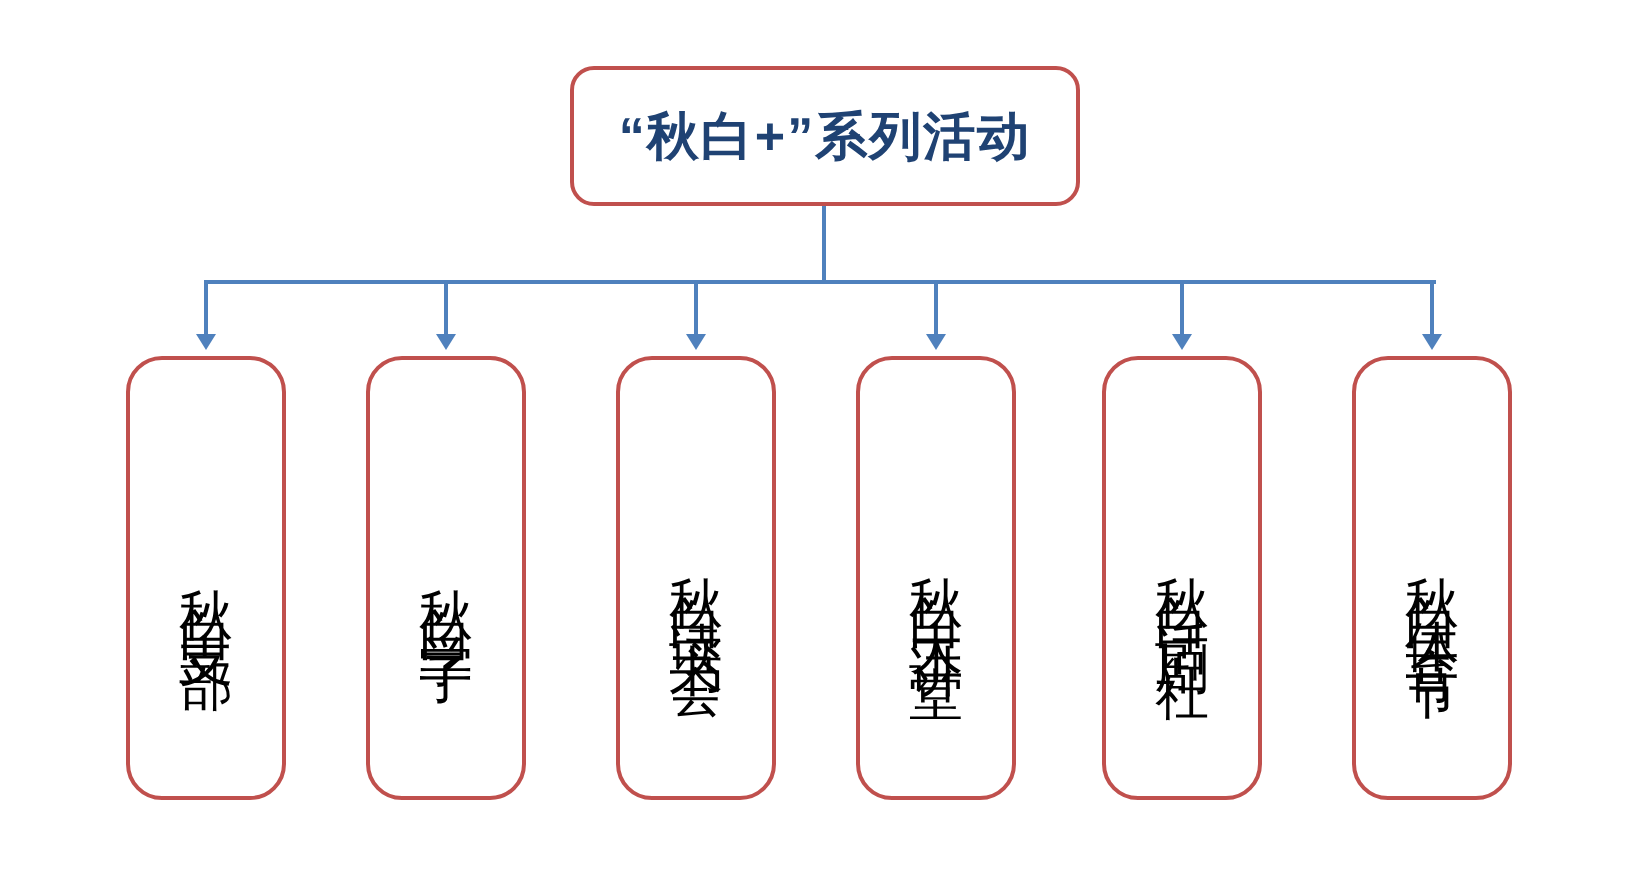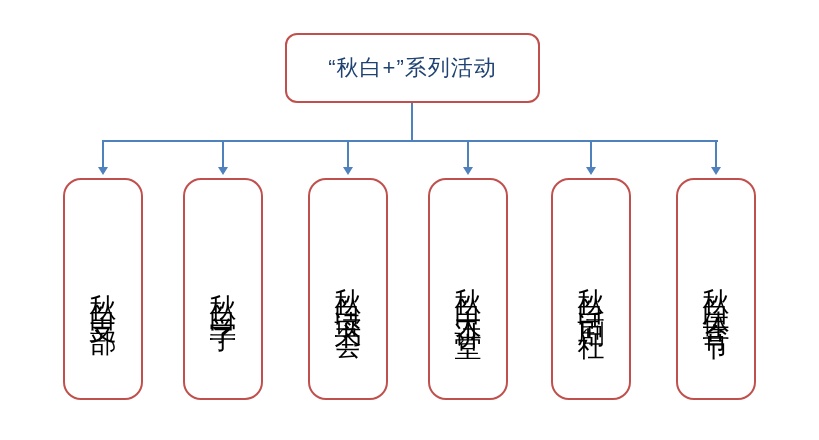--- a/index.html
+++ b/index.html
@@ -21,22 +21,22 @@
     position:absolute;
     left:285px;top:33px;width:255px;height:70px;
     box-sizing:border-box;
     border:2px solid var(--red);
     border-radius:12px;
     background:#fff;
     display:flex;align-items:center;justify-content:center;
   }
   .title-text{
     color:var(--title-color);
-    font-weight:normal;
-    font-size:22px;
+    font-weight:bold;
+    font-size:26px;
     letter-spacing:1px;
     white-space:nowrap;
     font-family:"Liberation Sans","DejaVu Sans",sans-serif;
   }
   .stem{
     position:absolute;
     left:411px;top:103px;width:2px;height:38px;
     background:var(--blue);
   }
   .hline{

